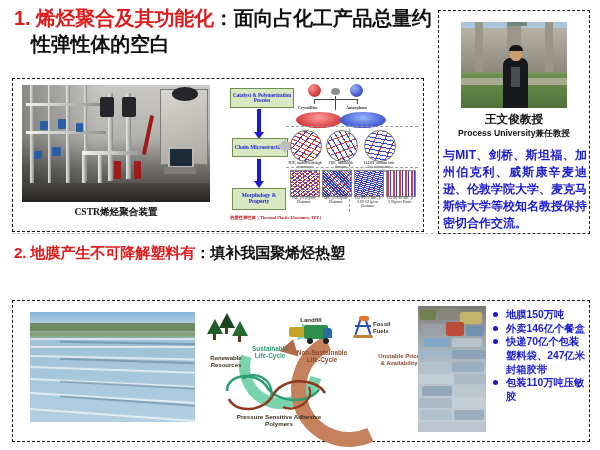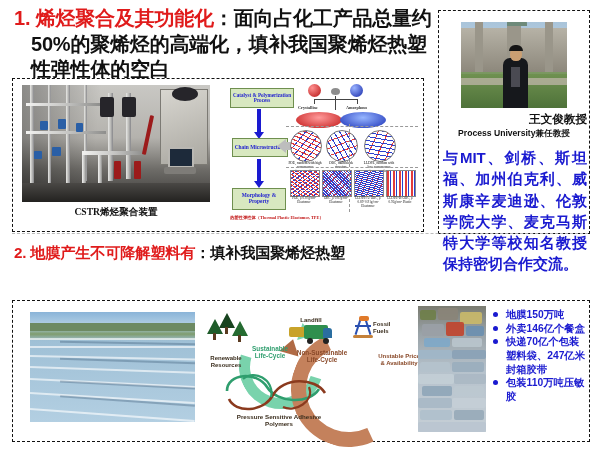--- a/index.html
+++ b/index.html
@@ -66,25 +66,25 @@
 
   
   #waste{left:418px;top:306px;width:68px;height:126px;
     background:linear-gradient(180deg,#7a7b70 0%,#9aa3a8 22%,#b6c2cc 52%,#c6cfd6 100%);}
   #waste .b{position:absolute;border-radius:2px;opacity:.92;}
 
   
   .cap{position:absolute;font-weight:bold;color:#111;}
   #capCstr{left:22px;top:206px;width:188px;text-align:center;font-size:9.6px;
     font-family:"Liberation Serif","DejaVu Serif",serif;}
-  #capProf{left:441px;top:112px;width:146px;text-align:right;font-size:11.6px;color:#111;}
+  #capProf{left:441px;top:112px;width:146px;text-align:center;font-size:11.6px;color:#111;}
   #capProf2{left:441px;top:128px;width:146px;text-align:center;font-size:8.6px;color:#111;}
 
   
-  #profPara{position:absolute;left:443px;top:147px;width:144px;font-size:15px;
+  #profPara{position:absolute;left:443px;top:147px;width:144px;font-size:12px;
     font-weight:bold;color:#1a1ad0;line-height:1.42;text-align:justify;}
 
   
   #bullets{position:absolute;left:492px;top:307px;width:96px;font-size:10.3px;
     font-weight:bold;color:#1a1ad0;line-height:1.33;}
   #bullets .lead{display:block;margin-bottom:1px;}
   #bullets ul{list-style:none;margin:1px 0 0 0;padding:0;}
   #bullets li{position:relative;padding-left:14px;margin-bottom:0px;}
   #bullets li:before{content:"";position:absolute;left:1px;top:4px;width:5px;height:5px;
     border-radius:50%;background:#1a1ad0;}
@@ -180,21 +180,20 @@
   #sep{position:absolute;left:12px;top:233px;width:576px;height:0;border-top:1px dashed #bbb;}
 </style>
 </head>
 <body>
 
 <div class="slide">
 
   <div class="heading" id="h1">
     <span class="num">1.</span>
     <span class="red">烯烃聚合及其功能化</span><span class="black">：面向占化工产品总量约</span>
-    <span class="indent black">50%的聚烯烃的高端化，填补我国聚烯烃热塑</span>
     <span class="indent black">性弹性体的空白</span>
   </div>
 
   <div class="frame" id="frame1"></div>
 
   <div class="ph" id="cstr">
     <div class="win" style="left:138px;top:4px;width:46px;height:74px;"></div>
     <div class="dark" style="left:150px;top:2px;width:26px;height:14px;border-radius:50%;"></div>
     <div class="pipeV" style="left:8px;top:0px;width:4px;height:100px;"></div>
     <div class="pipeV" style="left:26px;top:0px;width:3px;height:100px;"></div>

